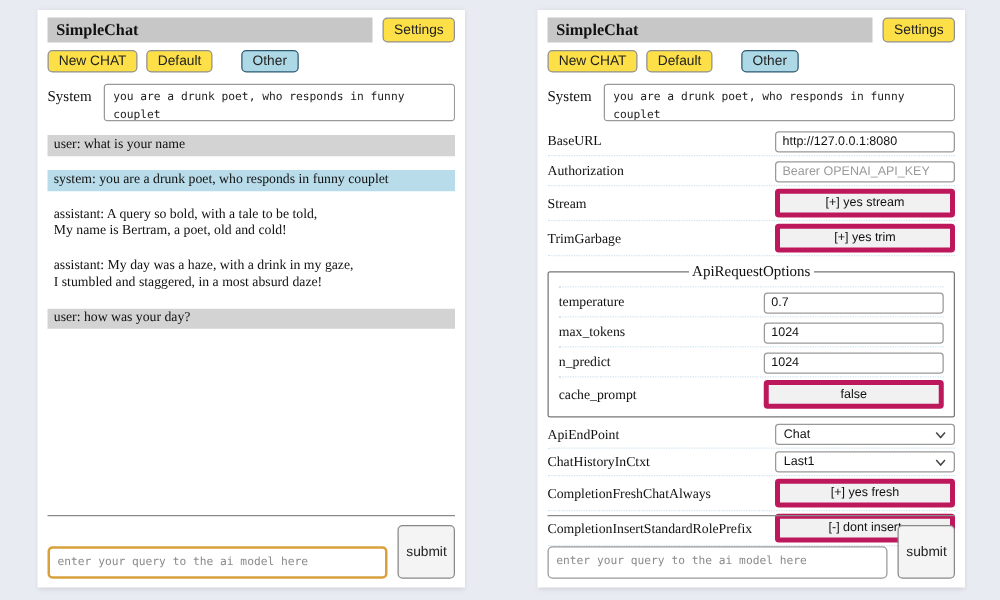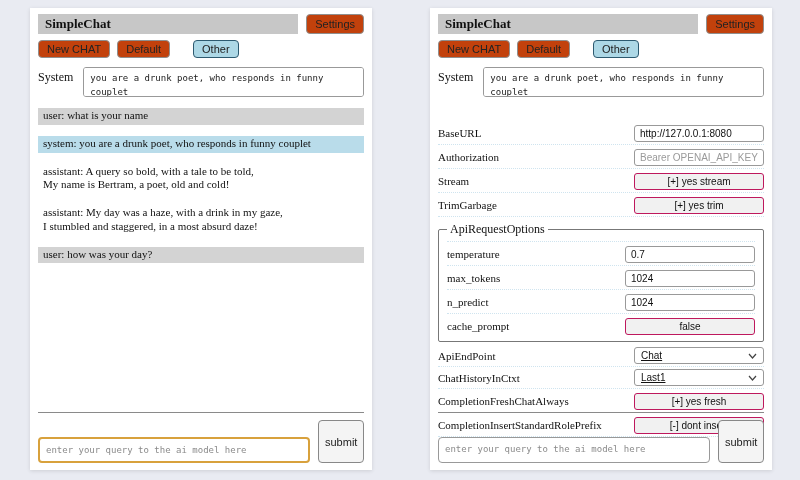--- a/index.html
+++ b/index.html
@@ -21,21 +21,21 @@
 
   
   .hdr{display:flex;gap:8px;align-items:stretch;}
   .titlebar{
     flex:1;background:#c7c7c7;
     font:bold 13px "Liberation Serif",serif;color:#111;
     padding:2px 7px;display:flex;align-items:flex-end;
   }
   .btn{
     font:11px "Liberation Sans",sans-serif;color:#222;
-    background:#c2410c;border:1px solid #8f8f8f;border-radius:4px;
+    background:#fde047;border:1px solid #8f8f8f;border-radius:4px;
     padding:1px 8px;white-space:nowrap;cursor:pointer;
   }
   .sessions{margin-top:6px;display:flex;gap:7px;}
   .session-btn{padding:2px 8px;}
   .session-btn.active{background:#add8e6;border-color:#2d5a70;margin-left:16px;}
 
   
   .sysrow{margin-top:9px;display:flex;gap:10px;align-items:flex-start;}
   .syslabel{font:12px "Liberation Serif",serif;color:#111;padding-top:3px;}
   .systext{
@@ -45,50 +45,50 @@
   }
 
   
   .chatlog{margin-top:9px;font:11px/1.25 "Liberation Serif",serif;color:#111;}
   .msg{padding:1px 5px 2px;margin-bottom:2px;white-space:pre-line;}
   .msg.system{background:#b9dcea;}
   .msg.user{background:#d3d3d3;}
   .msg.assistant{background:transparent;}
 
   
-  .cfg{margin-top:24px;}
+  .cfg{margin-top:4px;}
   .cfgrow{
     display:flex;align-items:center;
     padding:2px 0 2px;border-bottom:1px dotted #cfe4ef;
   }
   .cfglabel{flex:1;font:11px "Liberation Serif",serif;color:#111;}
-  .cfgctl{width:130px;}
+  .cfgctl{width:144px;}
   .cfg-input{
     width:100%;box-sizing:border-box;
     font:10px "Liberation Sans",sans-serif;color:#111;
     border:1px solid #999;border-radius:3px;padding:2px 5px;background:#fff;
   }
   .cfg-input::placeholder{color:#9a9a9a;}
   .cfg-btn{
     width:100%;box-sizing:border-box;
     font:10px "Liberation Sans",sans-serif;color:#111;
-    border:1px solid #be185d;border-radius:3px;padding:2px 4px;
+    border:4px solid #be185d;border-radius:3px;padding:2px 4px;
     background:#f1f1f1;text-align:center;cursor:pointer;
   }
   .cfg-select{
     width:100%;box-sizing:border-box;
     display:flex;align-items:center;justify-content:space-between;
     font:10px "Liberation Sans",sans-serif;color:#111;
-    border:1px solid #999;border-radius:3px;padding:2px 6px;background:#fff;cursor:pointer;text-decoration:underline;
+    border:1px solid #999;border-radius:3px;padding:2px 6px;background:#fff;cursor:pointer;
   }
   .fs{
     border:1px solid #777;border-radius:2px;
     margin:5px 0 3px;padding:0 8px 4px;
   }
-  .fs legend{font:12px "Liberation Serif",serif;color:#111;padding:0 3px;}
+  .fs legend{font:12px "Liberation Serif",serif;color:#111;padding:0 3px;text-align:center;}
 
   
   .composer{
     position:absolute;left:8px;right:8px;bottom:7px;
     border-top:1px solid #8a8a8a;padding-top:7px;
     display:flex;gap:8px;align-items:stretch;
   }
   .query{
     flex:1;height:26px;resize:none;box-sizing:border-box;
     font:9px/1.6 "DejaVu Sans Mono",monospace;color:#222;

